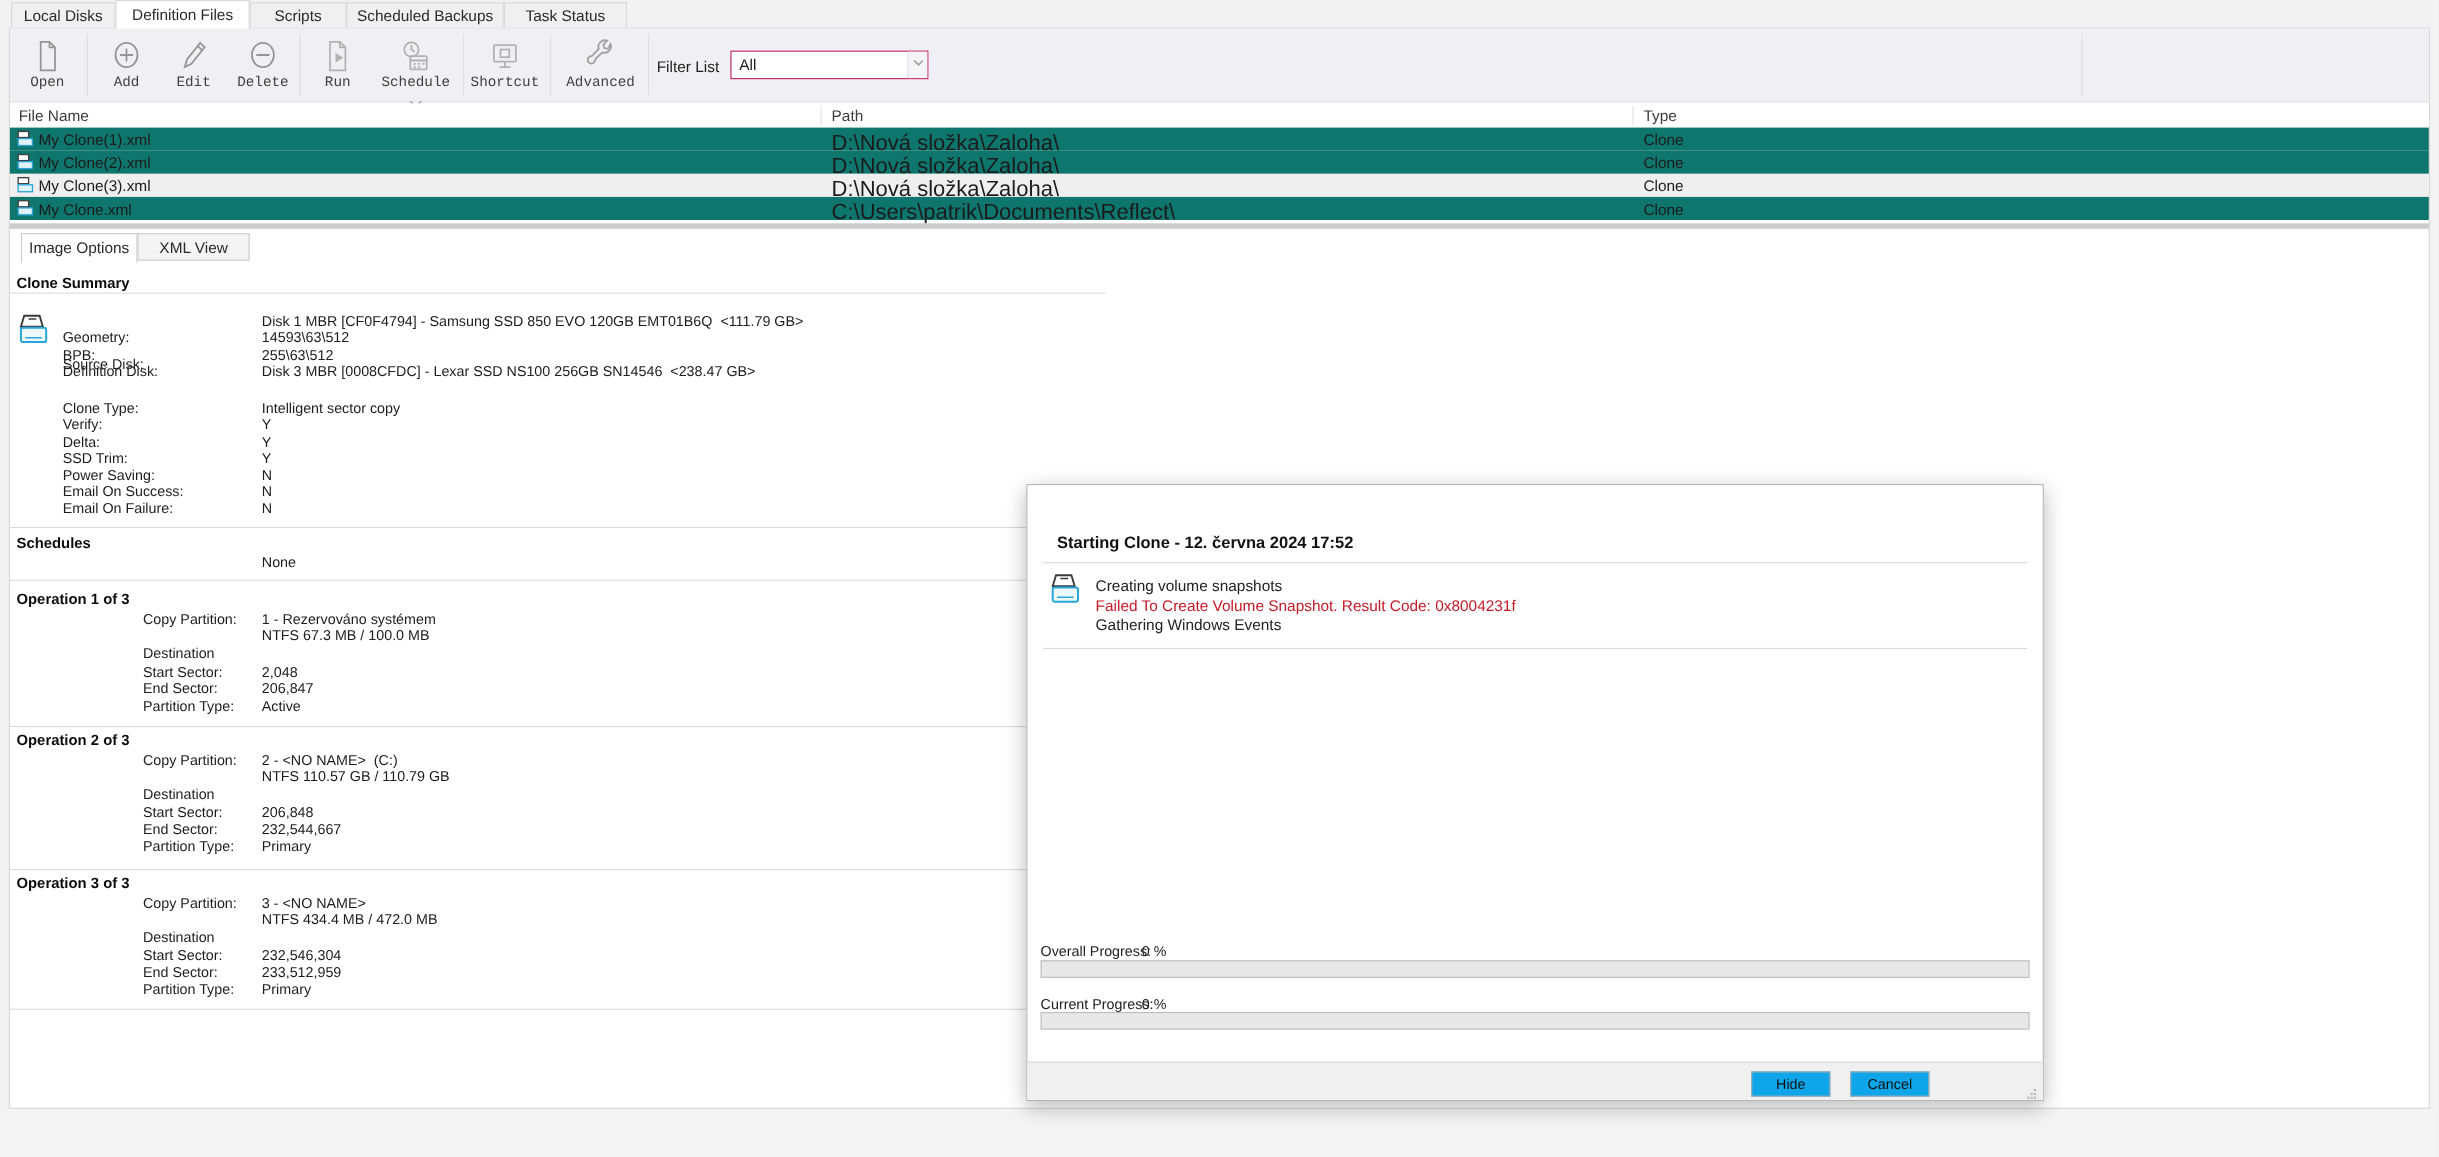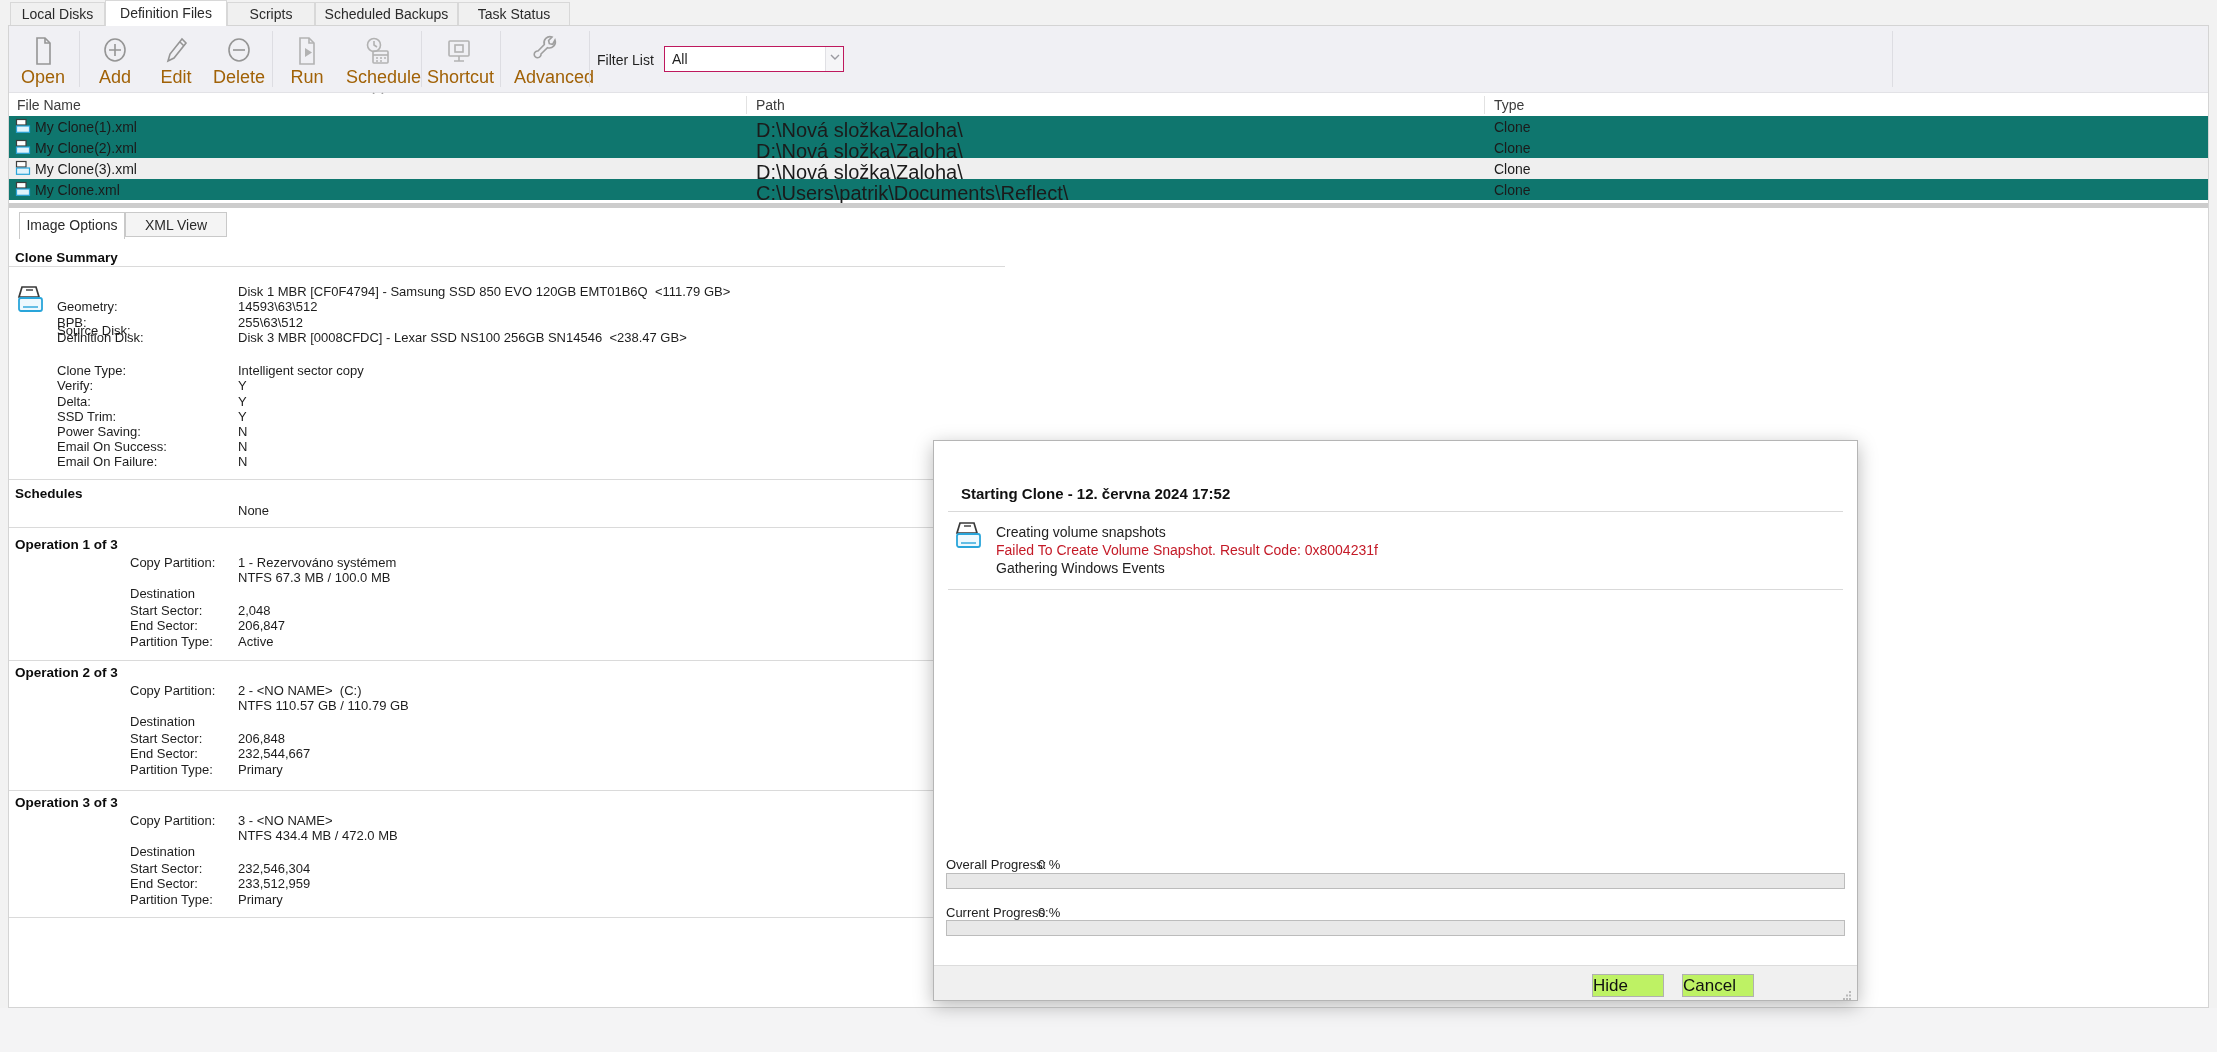--- a/index.html
+++ b/index.html
@@ -14,21 +14,21 @@
 
   
   .window { position:absolute; left:8px; top:25px; width:2201px; height:983px;
             background:#ffffff; border:1px solid #d4d4d4; z-index:2; }
 
   
   .toolbar { position:absolute; left:0; top:0; right:0; height:67px; background:#f0f0f4;
              border-bottom:1px solid #e2e2e6; }
   .tbtn { position:absolute; top:3px; width:64px; height:62px; text-align:center; cursor:default; }
   .tbtn .ic { display:block; height:38px; padding-top:5px; }
-  .tbtn .lb { display:block; font-size:18px; color:#a16207; }
+  .tbtn .lb { display:block; font-size:13px; color:#404040;font-family:Liberation Mono, monospace; }
   .tsep { position:absolute; top:5px; height:56px; width:1px; background:#dddde2; }
   .filterlbl { position:absolute; left:588px; top:26px; font-size:14px; color:#1f1f1f; }
   .combo { position:absolute; left:655px; top:20px; width:180px; height:26px; background:#fff;
            border:1px solid #be185d; }
   .combo .cval { position:absolute; left:7px; top:4px; font-size:14px; color:#1f1f1f; }
   .combo .cbtn { position:absolute; right:0; top:0; width:18px; height:24px; background:#f5f5f7;
                  border-left:1px solid #e0e0e4; text-align:center; }
   .chev { position:absolute; left:362px; top:60px; }
 
   
@@ -61,22 +61,22 @@
           border:1px solid #b5b5b5; box-shadow:0 5px 18px rgba(0,0,0,0.28); z-index:10; }
   .pdlg .ptitle { position:absolute; left:27px; top:44px; font-size:15px; font-weight:bold; color:#111; }
   .pdlg .dline { position:absolute; left:14px; right:14px; height:1px; background:#d9d9d9; }
   .pdlg .logline { position:absolute; left:62px; font-size:14px; color:#222; white-space:pre; }
   .pdlg .logline.err { color:#c41a27; }
   .plbl { position:absolute; left:12px; font-size:13px; color:#222; }
   .pval { position:absolute; left:104px; font-size:13px; color:#222; }
   .pbar { position:absolute; left:12px; width:899px; height:16px; background:#e8e8e8; border:1px solid #bcbcbc; }
   .pbar .fillv { height:100%; width:0%; background:#35c04f; }
   .pfoot { position:absolute; left:0; right:0; bottom:0; height:35px; background:#f0f0f0; border-top:1px solid #dcdcdc; }
-  .wbtn { position:absolute; top:533px; width:72px; height:23px; background:#bef264; border:1px solid #b0b0b0;
-          font-size:17px; text-align:left; line-height:21px; color:#111; }
+  .wbtn { position:absolute; top:533px; width:72px; height:23px; background:#0ea5e9; border:1px solid #b0b0b0;
+          font-size:13px; text-align:center; line-height:21px; color:#111; }
   .grip { position:absolute; right:5px; bottom:4px; width:10px; height:10px; }
 
   
   .mbox { position:absolute; left:1212px; top:643px; width:362px; height:118px; background:#fff;
           border:1px solid #8b8b8b; box-shadow:0 9px 26px rgba(0,0,0,0.33); z-index:20; }
   .mbox .mtitle { position:absolute; left:10px; top:6px; font-size:13.5px; color:#000; }
   .mbox .mmsg { position:absolute; left:57px; top:40px; font-size:14px; color:#111; }
   .mbox .mfoot { position:absolute; left:0; right:0; bottom:0; height:33px; background:#f0f0f0; }
   .mbox .okbtn { position:absolute; left:286px; top:90px; width:58px; height:21px; background:#fbfdff;
                  border:1px solid #0078d7; box-shadow:inset 0 0 0 1px #7db4e4; font-size:13px;

